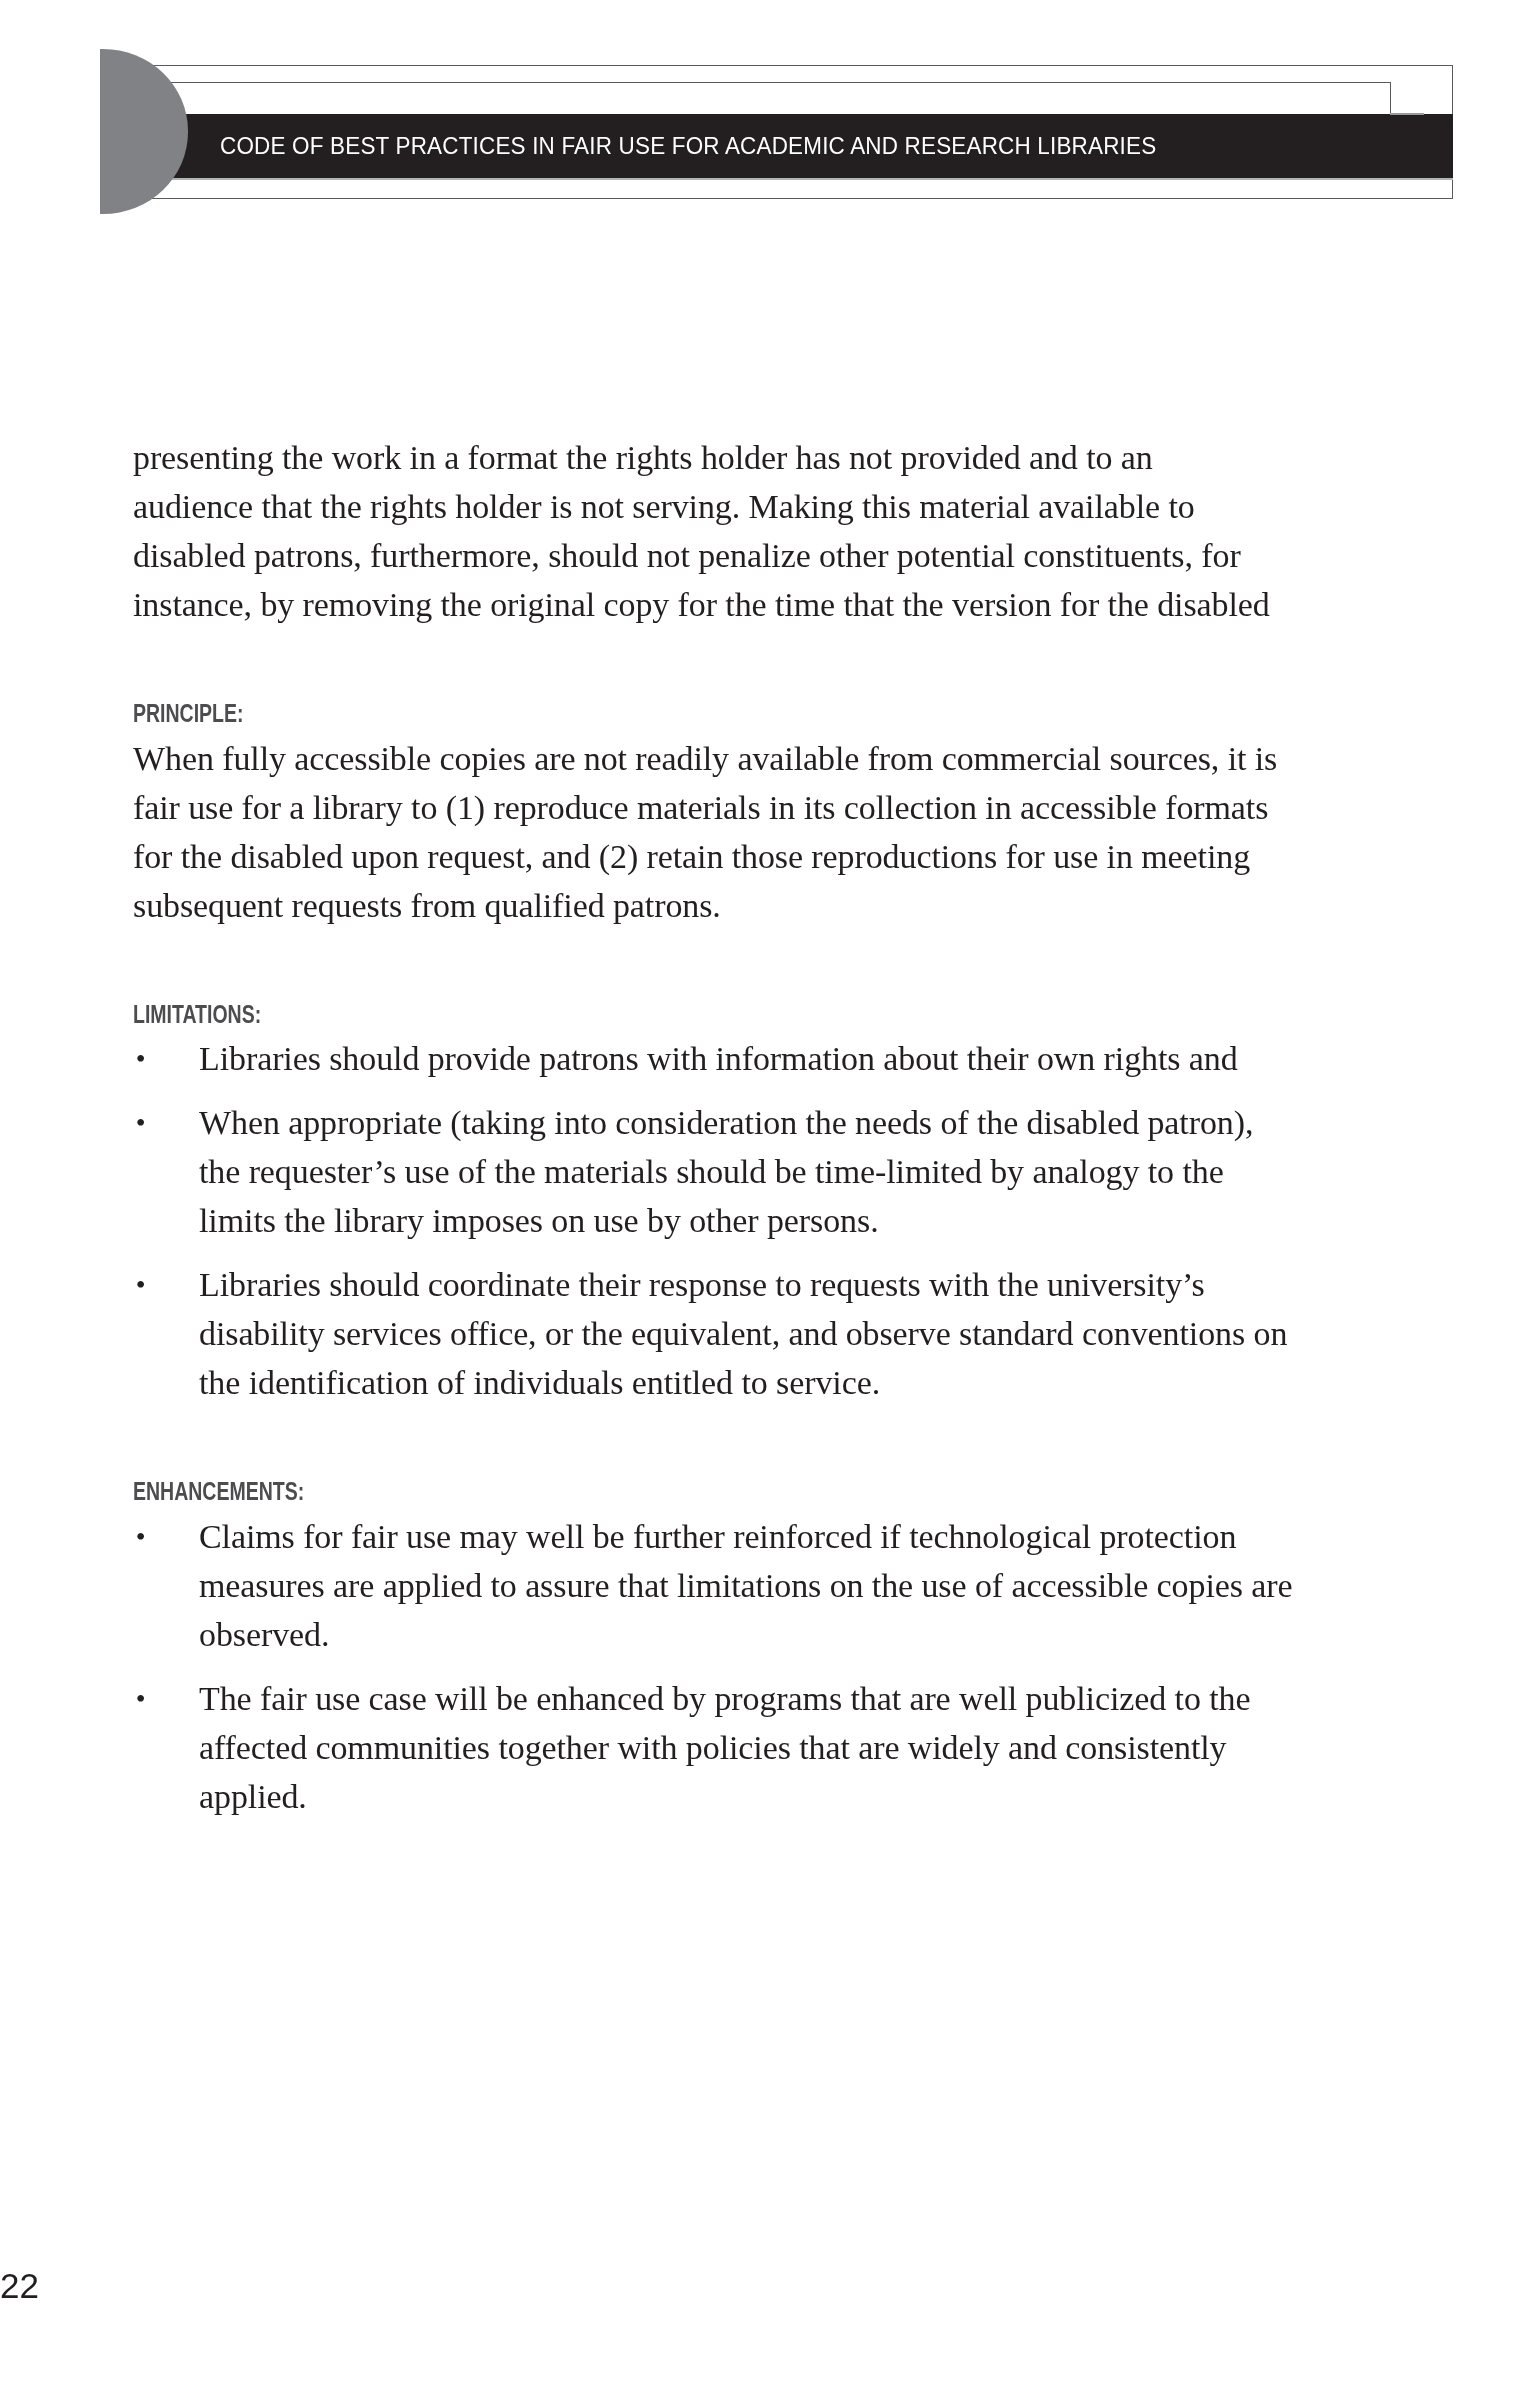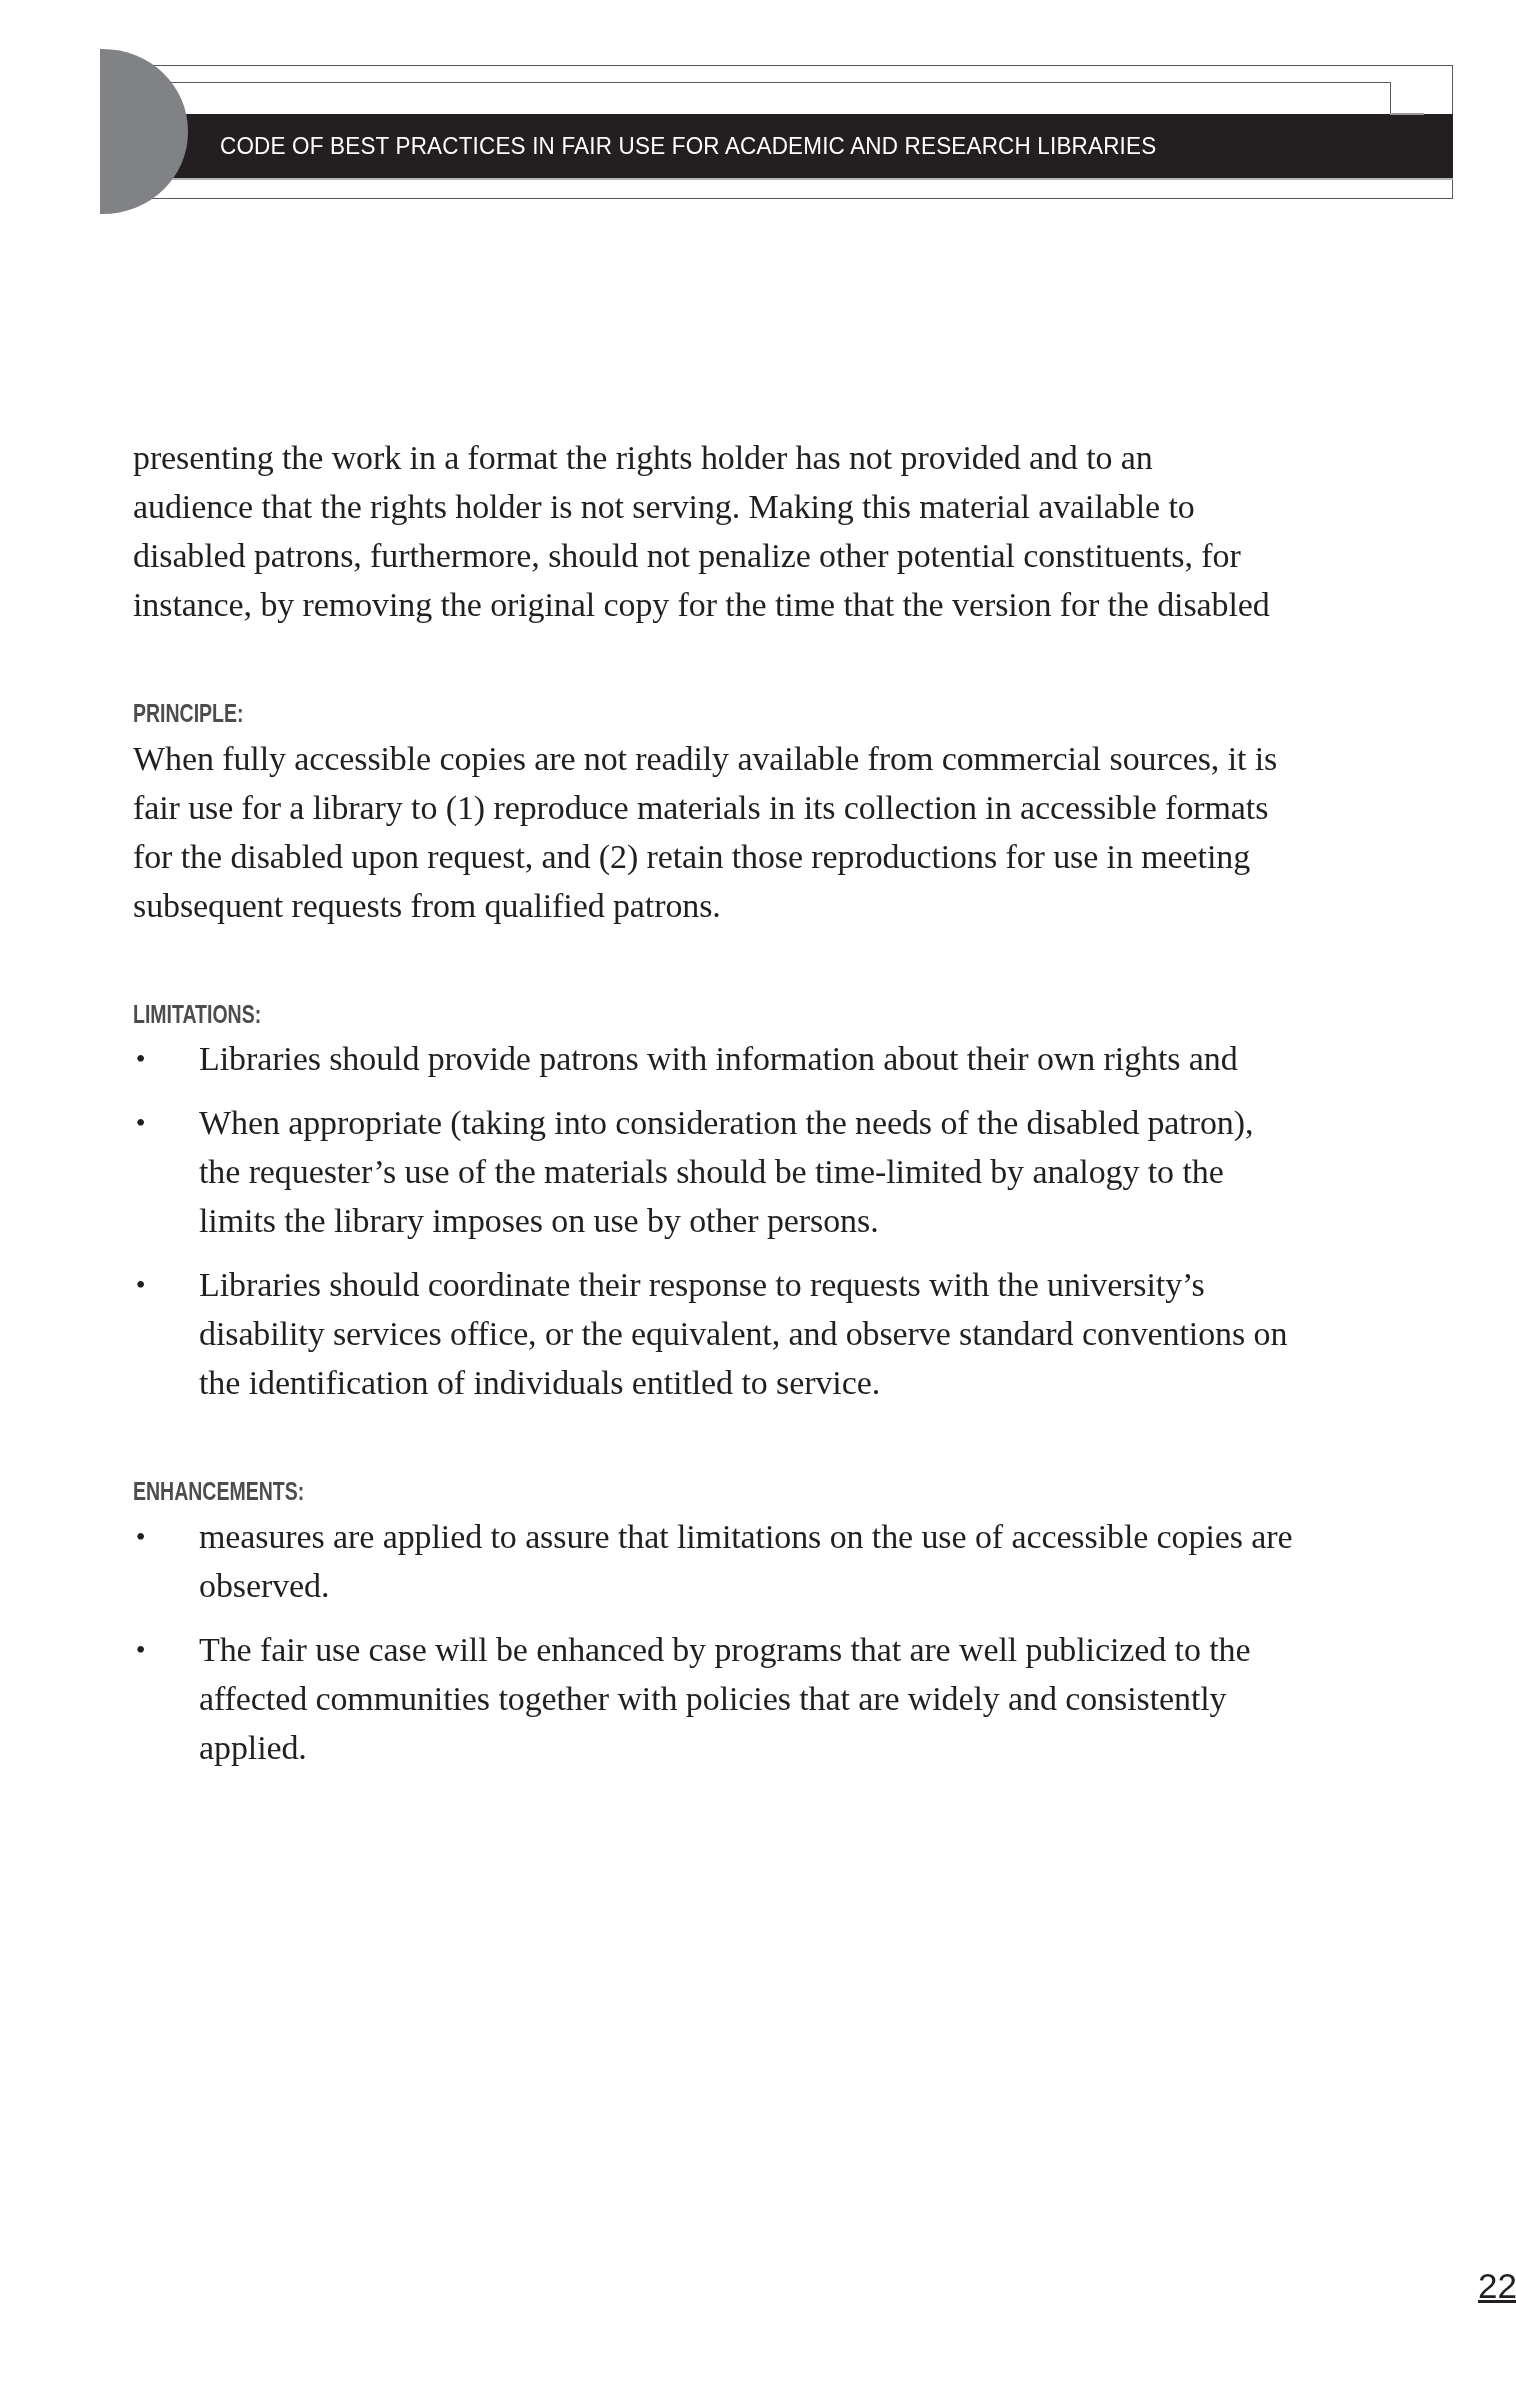--- a/index.html
+++ b/index.html
@@ -156,26 +156,25 @@
       line-height: 49px;
       color: #231f20;
     }
 
     
     .page-number {
       position: absolute;
       left: 0;
       width: 1517px;
       top: 2265px;
-      text-align: right;
+      text-align: left;
       font-family: "Liberation Sans", sans-serif;
       font-size: 35px;
       line-height: 41px;
       color: #231f20;
-      text-decoration: underline;
     }
   </style>
 </head>
 <body>
 
 <div class="header">
   <div class="hdr-outer" style="border-color: rgb(88, 89, 91);"></div>
   <div class="hdr-inner" style="border-color: rgb(88, 89, 91);"></div>
   <div class="hdr-band" style="background: rgb(35, 31, 32);"></div>
   <div class="hdr-notch"></div>
@@ -224,20 +223,21 @@
         <span class="line">the identification of individuals entitled to service.</span>
       </li>
     </ul>
   </div>
 
   <div class="section">
     <span class="section-heading">ENHANCEMENTS:</span>
     <ul class="bullet-list">
       <li class="bullet-item">
         <span class="bullet-dot">•</span>
+        <span class="line">Claims for fair use may well be further reinforced if technological protection</span>
         <span class="line">measures are applied to assure that limitations on the use of accessible copies are</span>
         <span class="line">observed.</span>
       </li>
       <li class="bullet-item">
         <span class="bullet-dot">•</span>
         <span class="line">The fair use case will be enhanced by programs that are well publicized to the</span>
         <span class="line">affected communities together with policies that are widely and consistently</span>
         <span class="line">applied.</span>
       </li>
     </ul>

